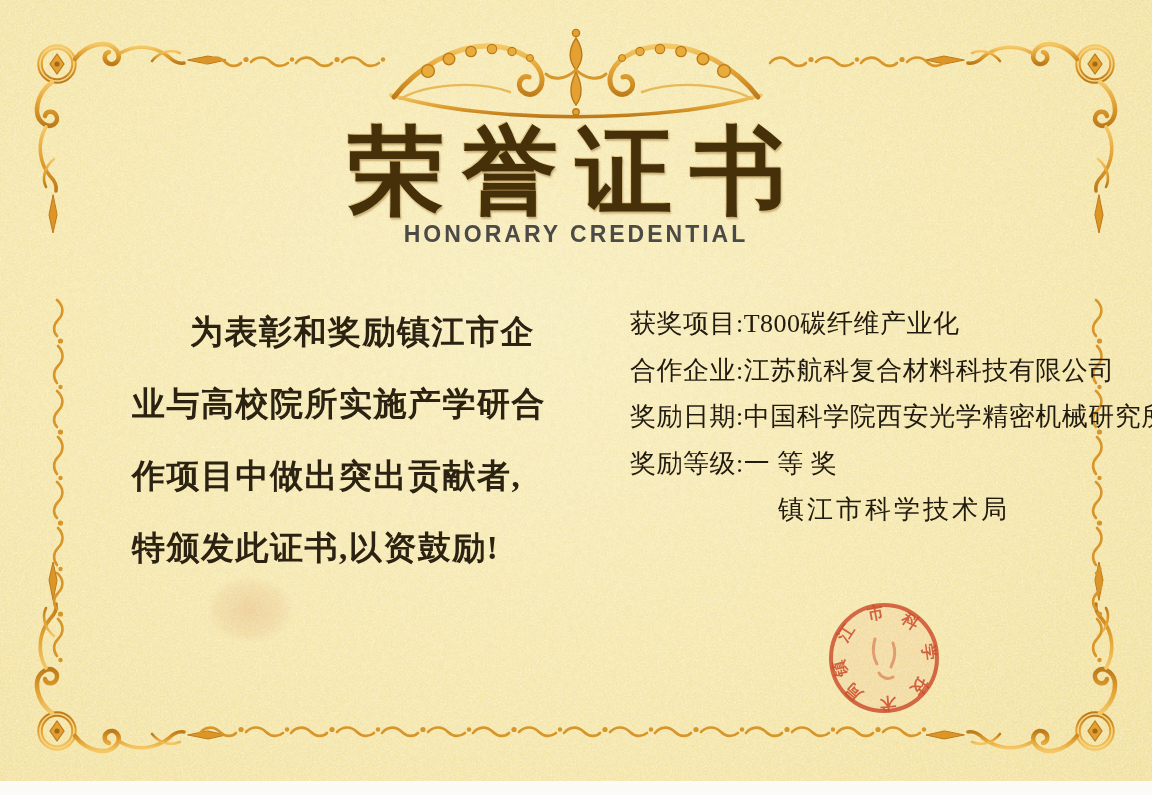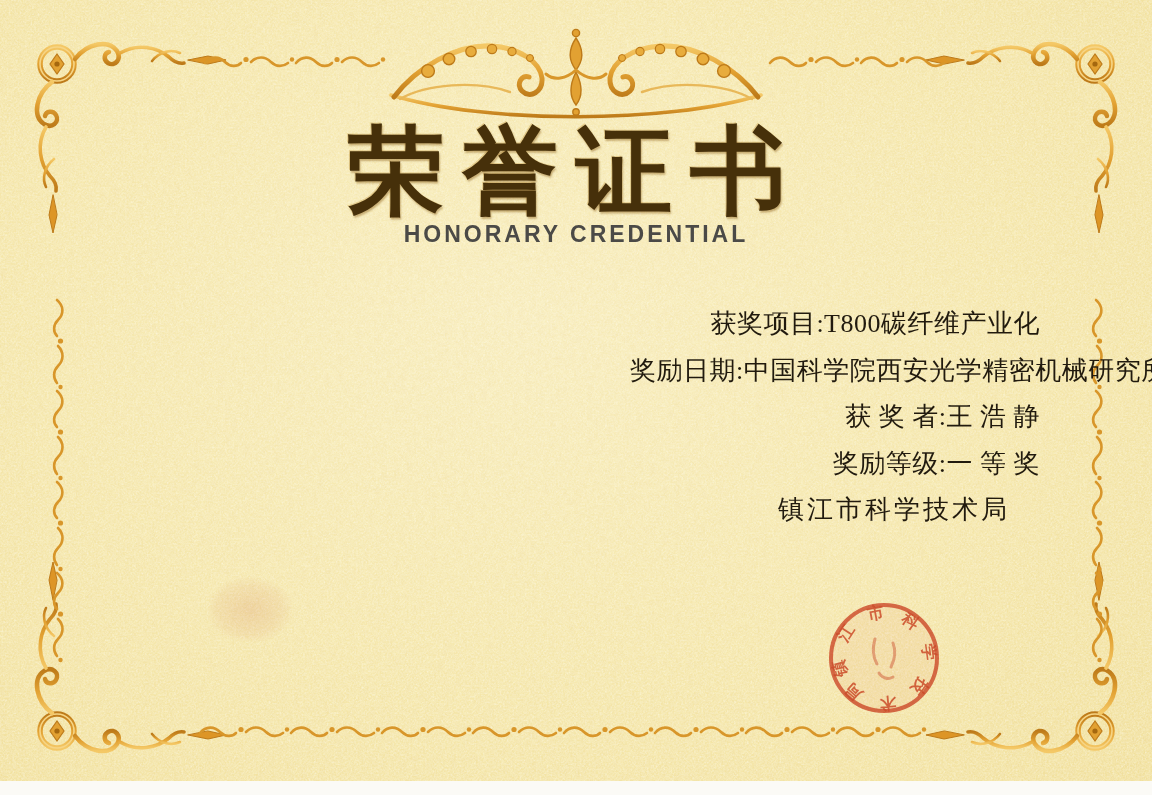--- a/index.html
+++ b/index.html
@@ -24,21 +24,21 @@
     position:absolute;left:132px;top:296px;width:420px;
     font-size:33px;font-weight:bold;color:#2b2212;letter-spacing:1.5px;
     line-height:72px;
   }
   .citation .line{white-space:nowrap;}
   .citation .line.indent{padding-left:58px;}
   .fields{
     position:absolute;left:630px;top:301px;width:410px;
     font-size:26px;color:#211a0e;
   }
-  .field-row{height:46.5px;line-height:46.5px;white-space:nowrap;text-align:right;}
+  .field-row{height:46.5px;line-height:46.5px;white-space:nowrap;}
   .field-label{letter-spacing:.5px;}
   .field-value{letter-spacing:.5px;}
   .issuer-row{height:46.5px;line-height:46.5px;padding-left:148px;letter-spacing:3px;white-space:nowrap;}
   .seal{
     position:absolute;left:819px;top:593px;width:130px;height:130px;
     mix-blend-mode:multiply;opacity:.9;
   }
   .bleed-mark{
     position:absolute;left:208px;top:578px;width:84px;height:64px;
     background:radial-gradient(ellipse at 50% 50%, rgba(198,92,48,.16) 0%, rgba(198,92,48,.07) 55%, rgba(198,92,48,0) 75%);
@@ -148,30 +148,36 @@
         <path d="M0,72 C-7,86 -7,96 0,105 C7,96 7,86 0,72 Z"></path>
         <circle cx="0" cy="112" r="3.2"></circle>
       </g>
       <path d="M0,70 C-10,79 -22,81 -30,74 M0,70 C10,79 22,81 30,74" fill="none" stroke="#d8962a" stroke-width="3" stroke-linecap="round"></path>
     </g>
   </svg>
 
   <div class="title">荣誉证书</div>
   <div class="subtitle">HONORARY CREDENTIAL</div>
 
+  <div class="citation">
+    <div class="line indent">为表彰和奖励镇江市企</div>
+    <div class="line">业与高校院所实施产学研合</div>
+    <div class="line">作项目中做出突出贡献者,</div>
+    <div class="line">特颁发此证书,以资鼓励!</div>
+  </div>
 
   <div class="fields">
     <div class="field-row">
       <span class="field-label">获奖项目:</span><span class="field-value">T800碳纤维产业化</span>
     </div>
     <div class="field-row">
+      <span class="field-label">合作企业:</span><span class="field-value">江苏航科复合材料科技有限公司</span>
+    </div>
+    <div class="field-row">
       <span class="field-label">奖励日期:</span><span class="field-value">中国科学院西安光学精密机械研究所</span>
-    </div>
-    <div class="field-row">
-      <span class="field-label">获 奖 者:</span><span class="field-value">王 浩 静</span>
     </div>
     <div class="field-row">
       <span class="field-label">奖励等级:</span><span class="field-value">一 等 奖</span>
     </div>
     <div class="issuer-row">镇江市科学技术局</div>
   </div>
 
   <div class="bleed-mark"></div>
 
   <svg class="seal" width="130" height="130" viewBox="0 0 130 130" xmlns="http://www.w3.org/2000/svg">

